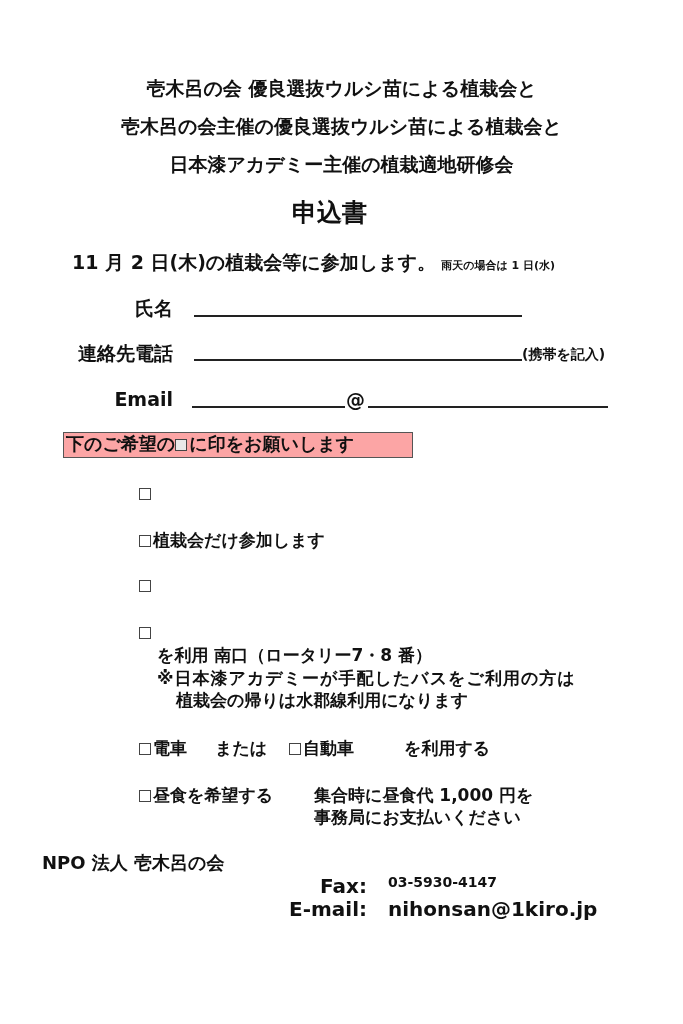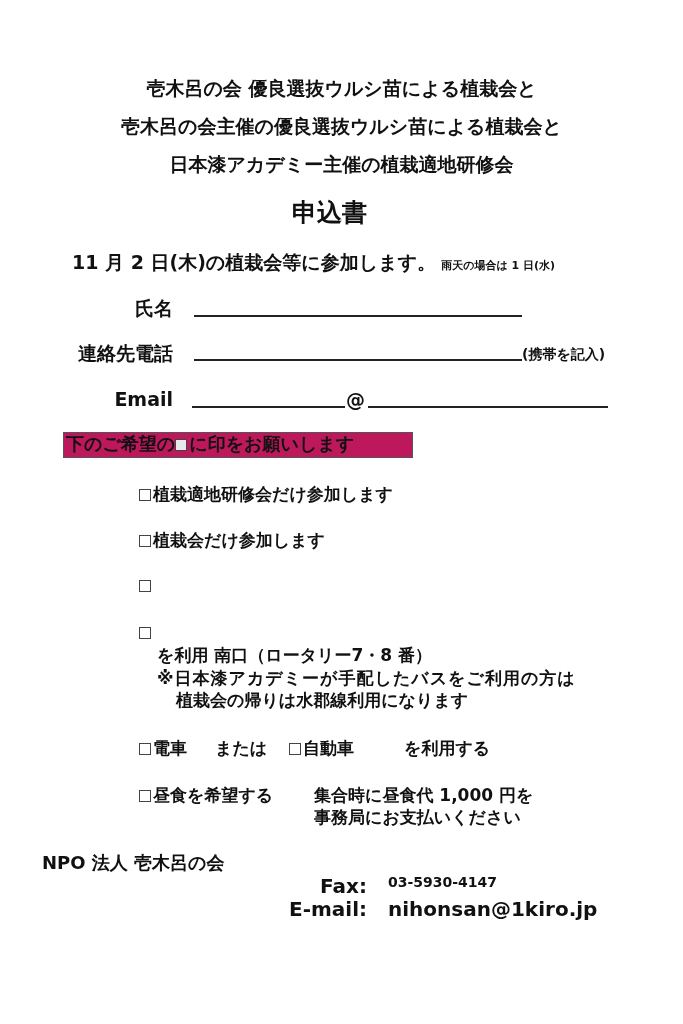--- a/index.html
+++ b/index.html
@@ -14,21 +14,21 @@
     .form-title { left: 0; width: 659px; text-align: center; font-size: 25px; font-weight: bold; }
     .lbl { font-size: 19px; font-weight: bold; text-align: right; }
     .blank { position: absolute; height: 0; border-bottom: 2px solid #222; }
     .opt { font-size: 17px; font-weight: bold; }
     .box {
       display: inline-block; width: 12px; height: 12px; border: 1.5px solid #444;
       vertical-align: -1px; margin-right: 2px; box-sizing: border-box; background: #fff;
     }
     .hl {
       left: 63px; top: 432px; width: 350px; height: 26px; box-sizing: border-box;
-      background: #be185d; border: 1.5px solid #555;
+      background: #fca5a5; border: 1.5px solid #555;
       font-size: 18px; font-weight: bold; line-height: 22px; padding-left: 2px;
     }
     .hl .box { background: #e8e8e8; }
   </style>
 </head>
 <body>
 
 <div class="abs title-line" style="top:76px;">壱木呂の会  優良選抜ウルシ苗による植栽会と</div>
 <div class="abs title-line" style="top:114px;">壱木呂の会主催の優良選抜ウルシ苗による植栽会と</div>
 <div class="abs title-line" style="top:152px;">日本漆アカデミー主催の植栽適地研修会</div>
@@ -50,21 +50,21 @@
 <div class="abs lbl" style="right:510px; top:388px;">Email</div>
 <div class="blank" style="left:192px; top:406px; width:153px;"></div>
 <div class="abs b" style="left:346px; top:389px; font-size:19px;">@</div>
 <div class="blank" style="left:368px; top:406px; width:240px;"></div>
 
 <div class="abs hl">
   <span>下のご希望の</span><span class="box"></span><span>に印をお願いします</span>
 </div>
 
 <div class="abs opt" style="left:139px; top:483px;">
-  <span class="box"></span><span>植栽適地研修会だけ参加します</span>
+  <span class="box"></span>
 </div>
 
 <div class="abs opt" style="left:139px; top:529px;">
   <span class="box"></span><span>植栽会だけ参加します</span>
 </div>
 
 <div class="abs opt" style="left:139px; top:575px;">
   <span class="box"></span>
 </div>
 

